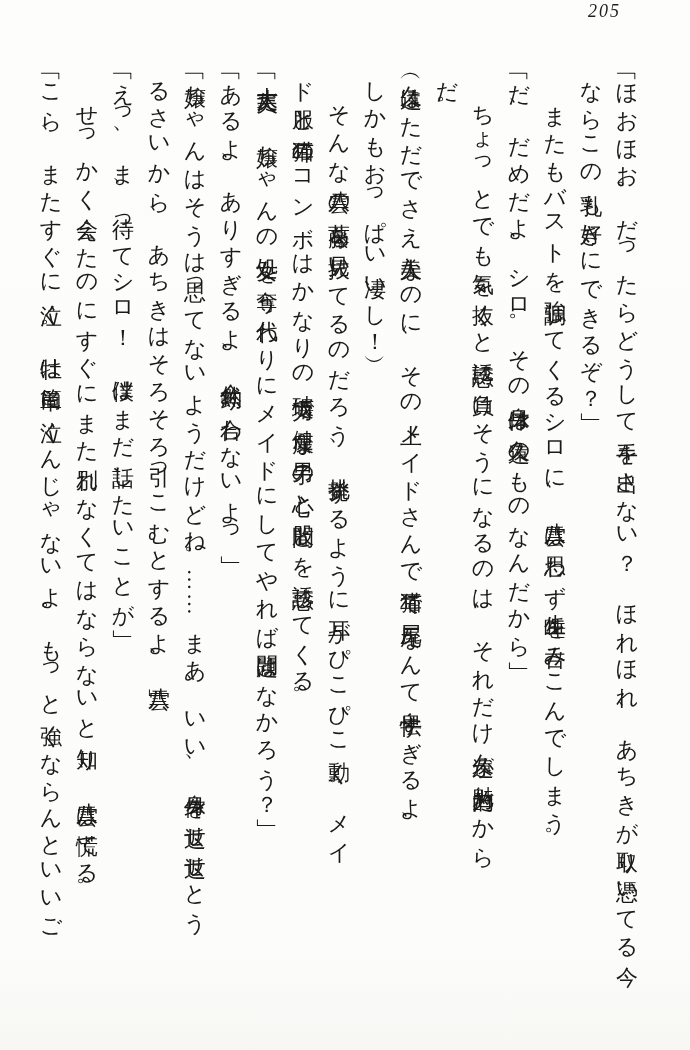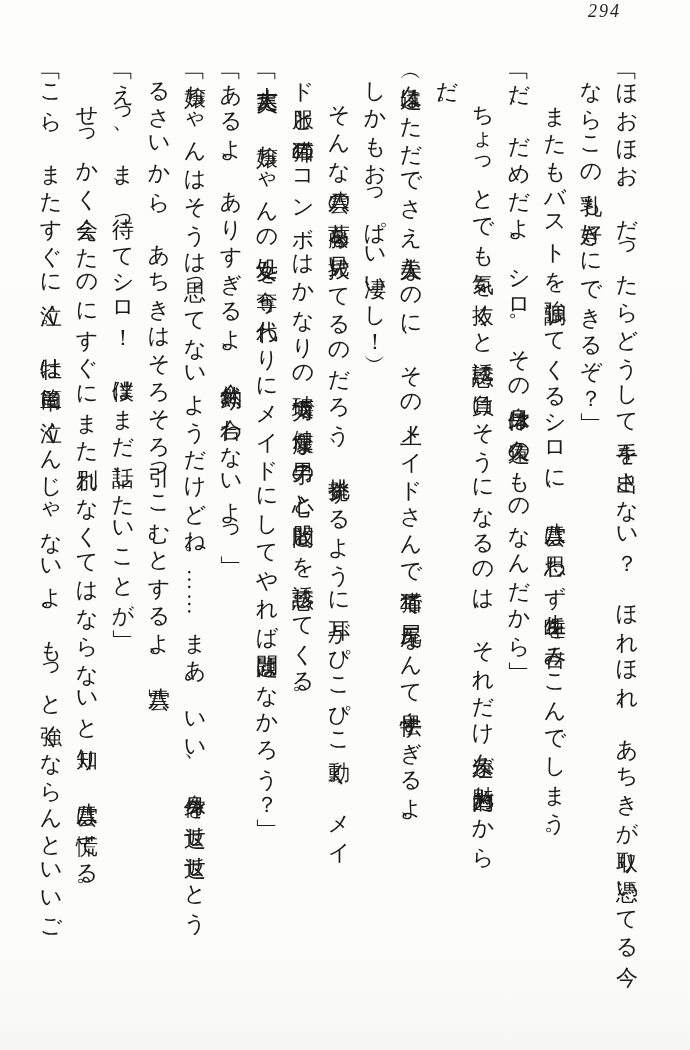--- a/index.html
+++ b/index.html
@@ -46,21 +46,21 @@
   }
   .text-line {
     white-space: nowrap;
     overflow: visible;
   }
 </style>
 </head>
 <body>
 
 <div class="book-page">
-  <div class="page-number">294</div>
+  <div class="page-number">205</div>
   <div class="text-block">
     <div class="text-line">「ほおほお。だったらどうして手を出さない？　ほれほれ、あちきが取り憑いてる今</div>
     <div class="text-line">ならこの乳も好きにできるぞ？」</div>
     <div class="text-line">　またもバストを強調してくるシロに、八雲は思わず生唾を呑みこんでしまう。</div>
     <div class="text-line">「だ、だめだよ、シロ。その身体は久遠のものなんだから」</div>
     <div class="text-line">　ちょっとでも気を抜くと誘惑に負けそうになるのは、それだけ久遠が魅力的だから</div>
     <div class="text-line">だ。</div>
     <div class="text-line">（久遠はただでさえ美人なのに、その上メイドさんで猫耳で尻尾なんて卑怯すぎるよ、</div>
     <div class="text-line">しかもおっぱい凄いし！）</div>
     <div class="text-line">　そんな八雲の葛藤を見抜いてるのだろう、挑発するように耳がぴこぴこ動く。メイ</div>

